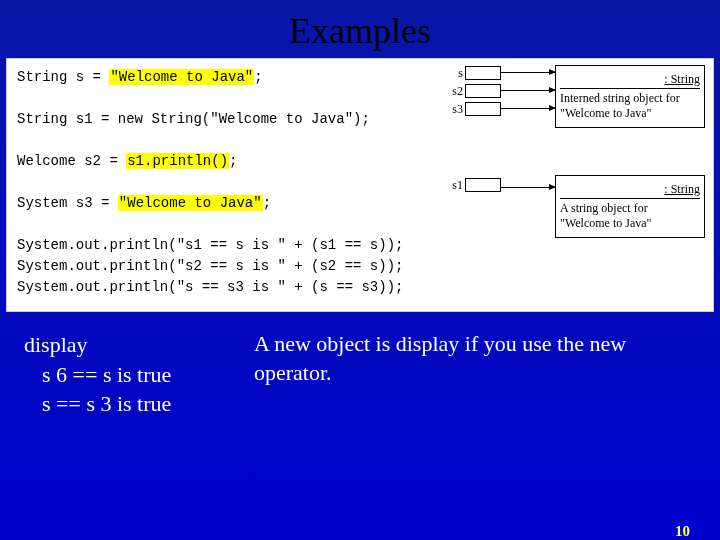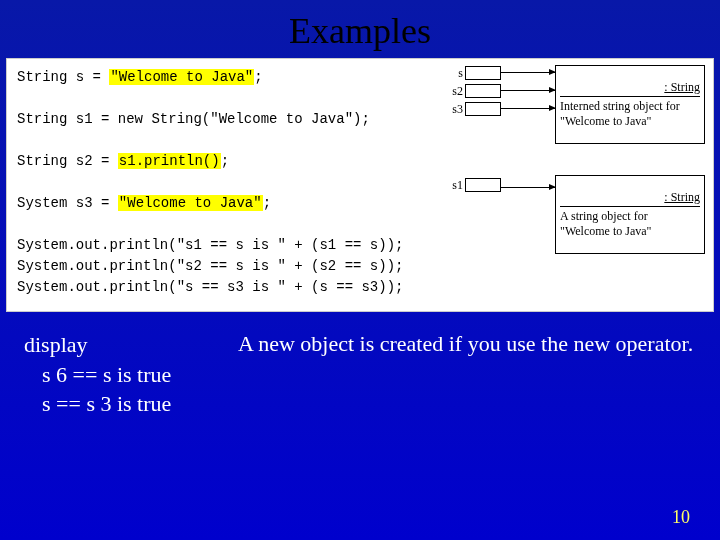--- a/index.html
+++ b/index.html
@@ -76,67 +76,68 @@
     top: -3px;
     border-left: 7px solid #000;
     border-top: 3.5px solid transparent;
     border-bottom: 3.5px solid transparent;
   }
   .obj-box {
     position: absolute;
     border: 1px solid #000;
     background: #fff;
     font-size: 12px;
-    padding: 14px 4px;
+    padding: 6px 4px;
     line-height: 1.25;
   }
   .obj-header {
     text-align: right;
     text-decoration: underline;
     border-bottom: 1px solid #000;
     padding-bottom: 1px;
     margin-bottom: 2px;
   }
   .bottom {
     display: flex;
     color: #fff;
     padding: 18px 24px 0 24px;
-    gap: 24px;
+    gap: 40px;
     justify-content: flex-end;
   }
   .col-left {
     width: 190px;
     font-size: 22px;
     line-height: 1.35;
   }
   .col-right {
     flex: 1;
     font-size: 22px;
     line-height: 1.3;
   }
   .indent { padding-left: 18px; }
   .page-num {
     position: absolute;
-    bottom: 12px;
+    bottom: 0;
     right: 30px;
     color: #ffff66;
-    font-size: 18px;
+    font-size: 15px;
+    font-weight: bold;
   }
 </style>
 </head>
 <body>
 
 <h1 class="title">Examples</h1>
 
 <div class="code-area">
   <div class="code-block"><span>String s = </span><span class="hl">"Welcome to Java"</span><span>;</span>
 
 <span>String s1 = new String("Welcome to Java");</span>
 
-<span>String s2 = </span><span class="hl">s1.println()</span><span>;</span>
+<span>Welcome s2 = </span><span class="hl">s1.println()</span><span>;</span>
 
 <span>System s3 = </span><span class="hl">"Welcome to Java"</span><span>;</span>
 
 <span>System.out.println("s1 == s is " + (s1 == s));</span>
 <span>System.out.println("s2 == s is " + (s2 == s));</span>
 <span>System.out.println("s == s3 is " + (s == s3));</span></div>
 
   <div class="diagram">
     <div class="var-row">
       <span class="var-label">s</span>
@@ -173,17 +174,17 @@
   </div>
 </div>
 
 <div class="bottom">
   <div class="col-left">
     <div>display</div>
     <div class="indent">s 6 == s is true</div>
     <div class="indent">s == s 3 is true</div>
   </div>
   <div class="col-right">
-    <div>A new object is created if you use the new operator.</div>
+    <div>A new object is display if you use the new operator.</div>
   </div>
 </div>
 
 <div class="page-num">10</div>
 
 </body></html>

